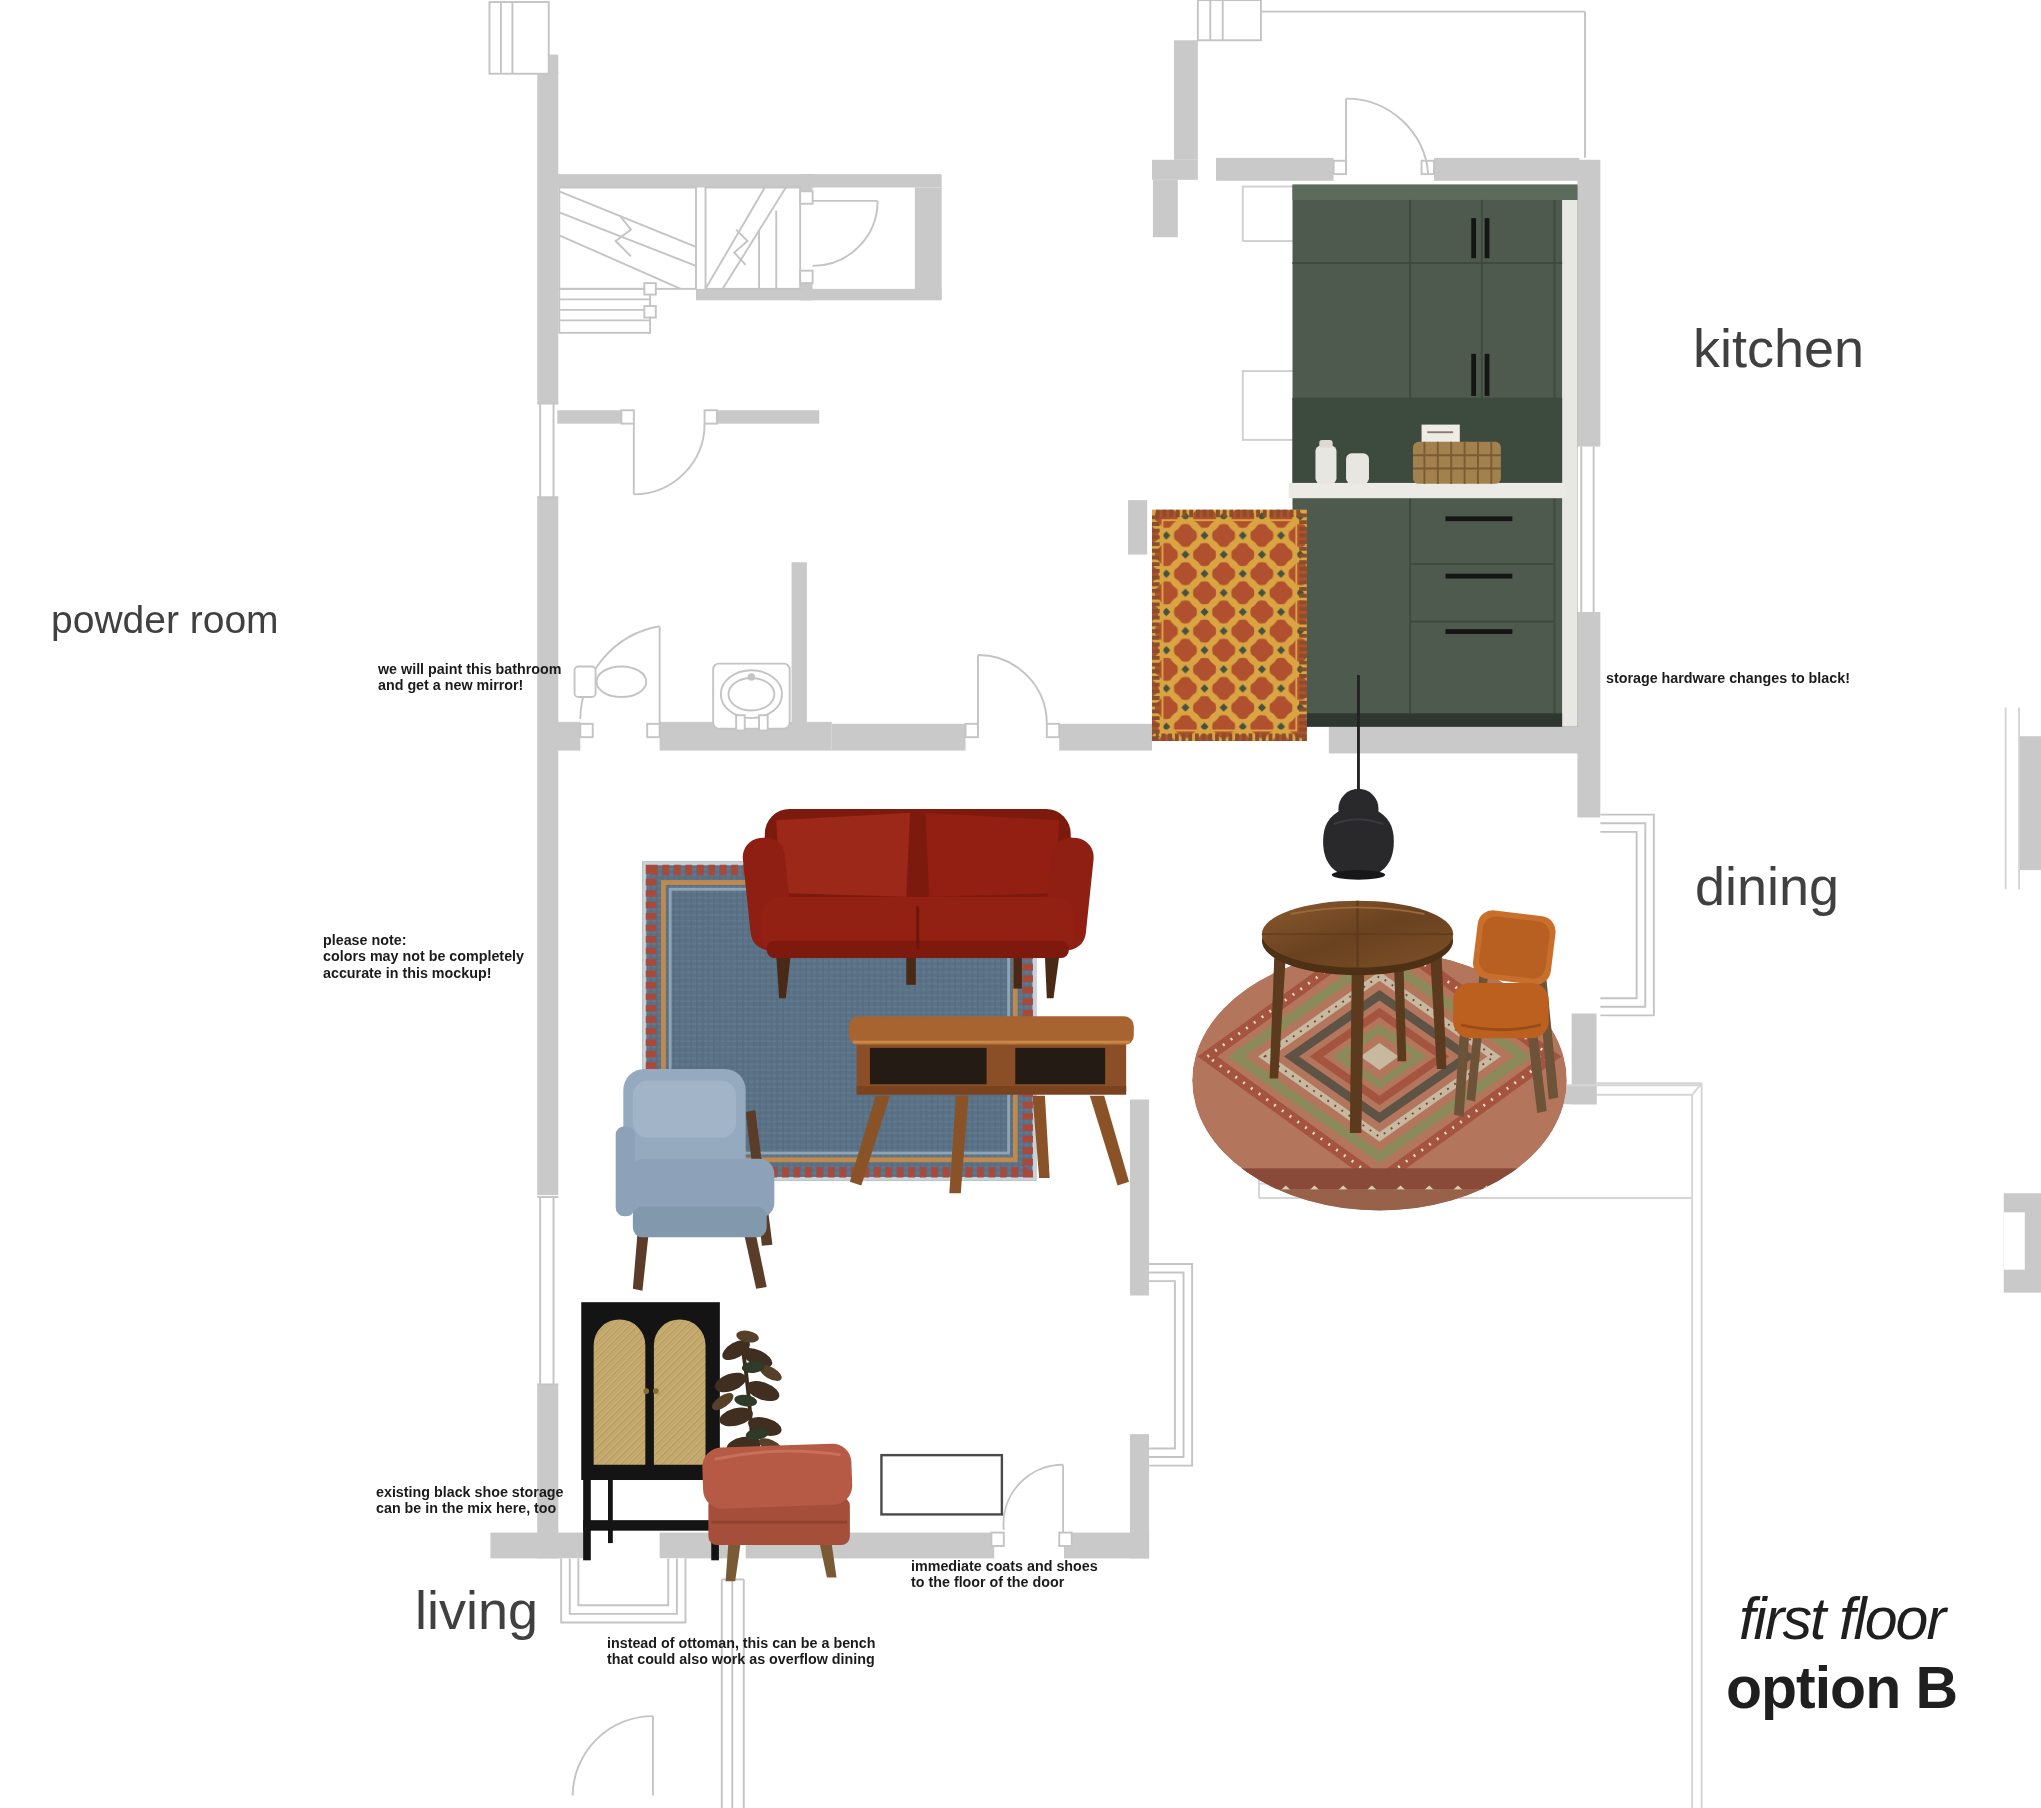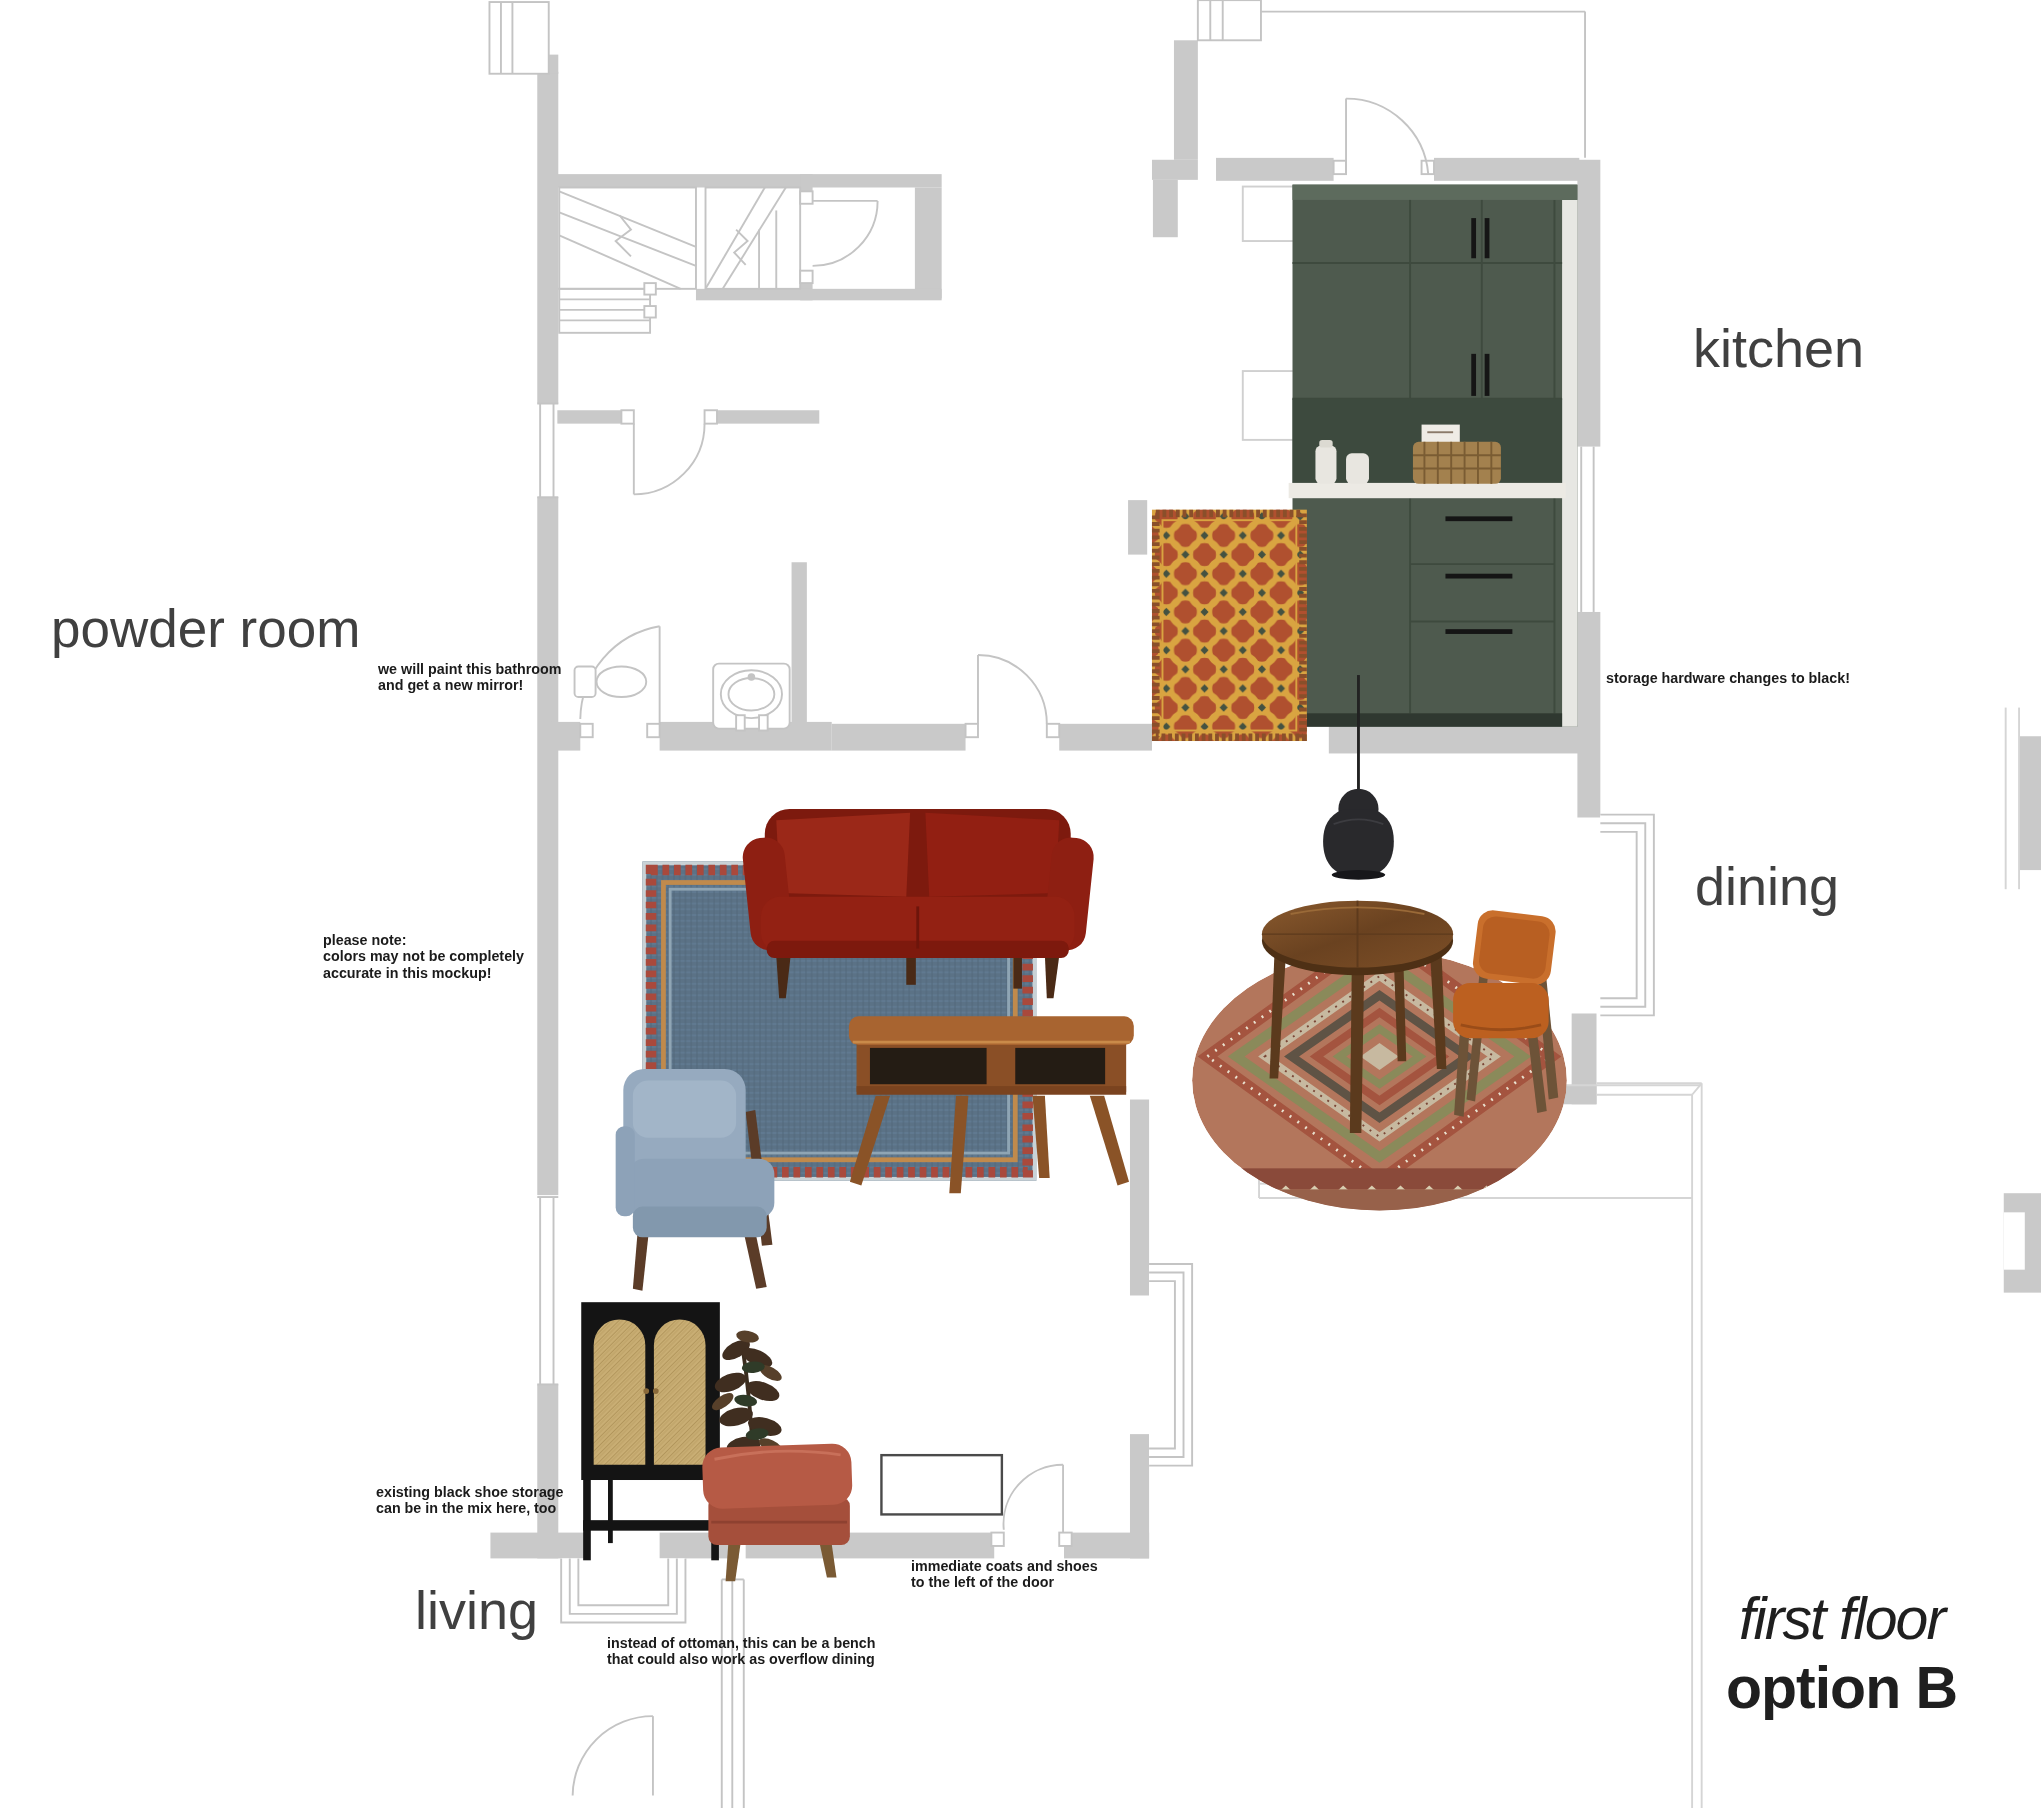--- a/index.html
+++ b/index.html
@@ -1,19 +1,19 @@
 <!DOCTYPE html>
 <html><head>
 <meta charset="utf-8">
 <style>
   html,body{margin:0;padding:0;background:#ffffff;}
   body{width:2042px;height:1809px;position:relative;font-family:"Liberation Sans",sans-serif;overflow:hidden;}
   #plan-svg{position:absolute;left:0;top:0;}
   .room-label{position:absolute;color:#404040;font-size:54px;font-weight:400;letter-spacing:0px;white-space:nowrap;}
-  .room-label.big{font-size:53px;}
+  .room-label.big{font-size:39px;}
   .note{position:absolute;color:#1b1b1b;font-size:14.3px;font-weight:700;line-height:16.3px;white-space:pre-line;}
   .title-block{position:absolute;left:1726px;top:1589px;color:#1f1f1f;}
   .title-line1{font-size:59px;font-style:italic;font-weight:400;letter-spacing:-1.9px;line-height:61px;text-align:center;}
   .title-line2{font-size:59px;font-weight:600;letter-spacing:-1px;line-height:61px;margin-top:8px;}
 </style>
 </head>
 <body>
 
 <svg id="plan-svg" width="2042" height="1809" viewBox="0 0 2136 1892" xmlns="http://www.w3.org/2000/svg">
   <defs>
@@ -446,21 +446,21 @@
 
 <div class="note" style="left:378px;top:661px;">we will paint this bathroom
 and get a new mirror!</div>
 <div class="note" style="left:1606px;top:670px;">storage hardware changes to black!</div>
 <div class="note" style="left:323px;top:932px;">please note:
 colors may not be completely
 accurate in this mockup!</div>
 <div class="note" style="left:376px;top:1484px;">existing black shoe storage
 can be in the mix here, too</div>
 <div class="note" style="left:911px;top:1558px;">immediate coats and shoes
-to the left of the door</div>
+to the floor of the door</div>
 <div class="note" style="left:607px;top:1635px;">instead of ottoman, this can be a bench
 that could also work as overflow dining</div>
 
 <div class="title-block">
   <div class="title-line1">first floor</div>
   <div class="title-line2">option B</div>
 </div>
 
 
 </body></html>

